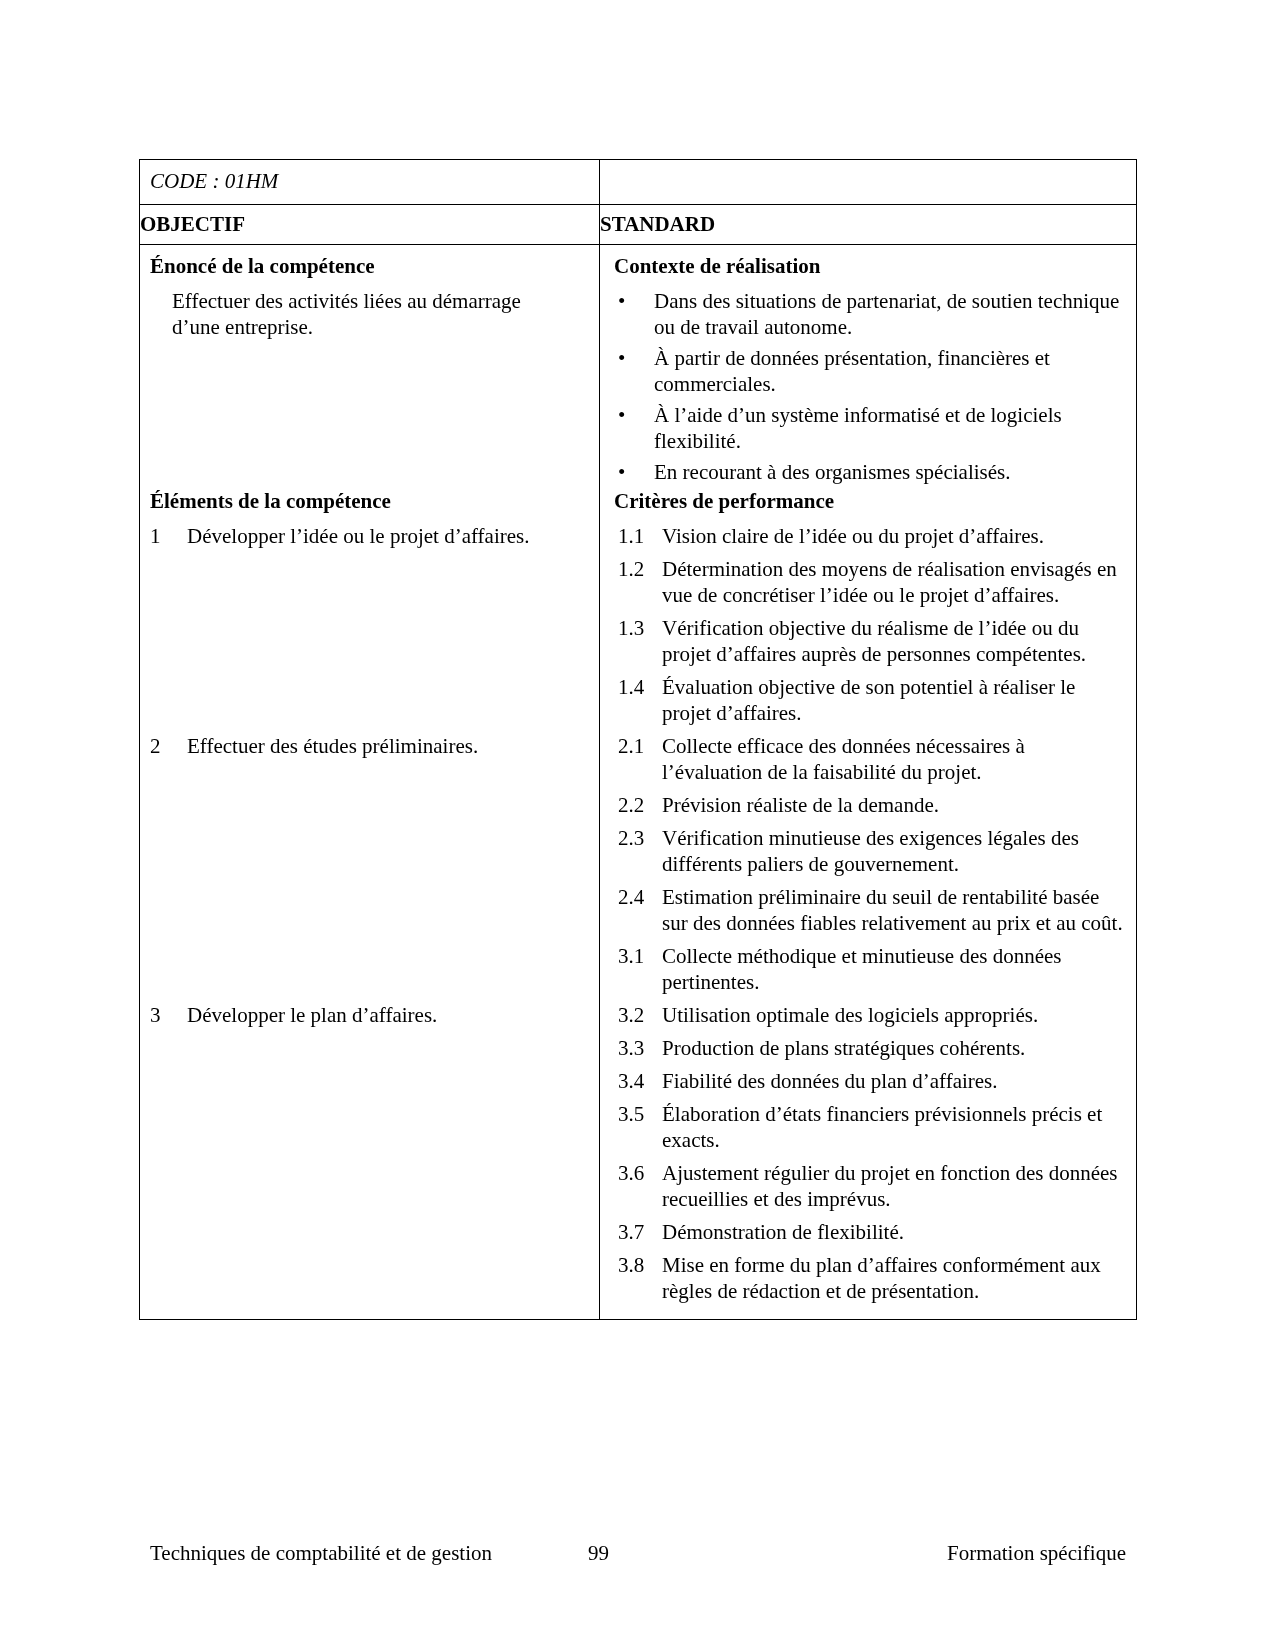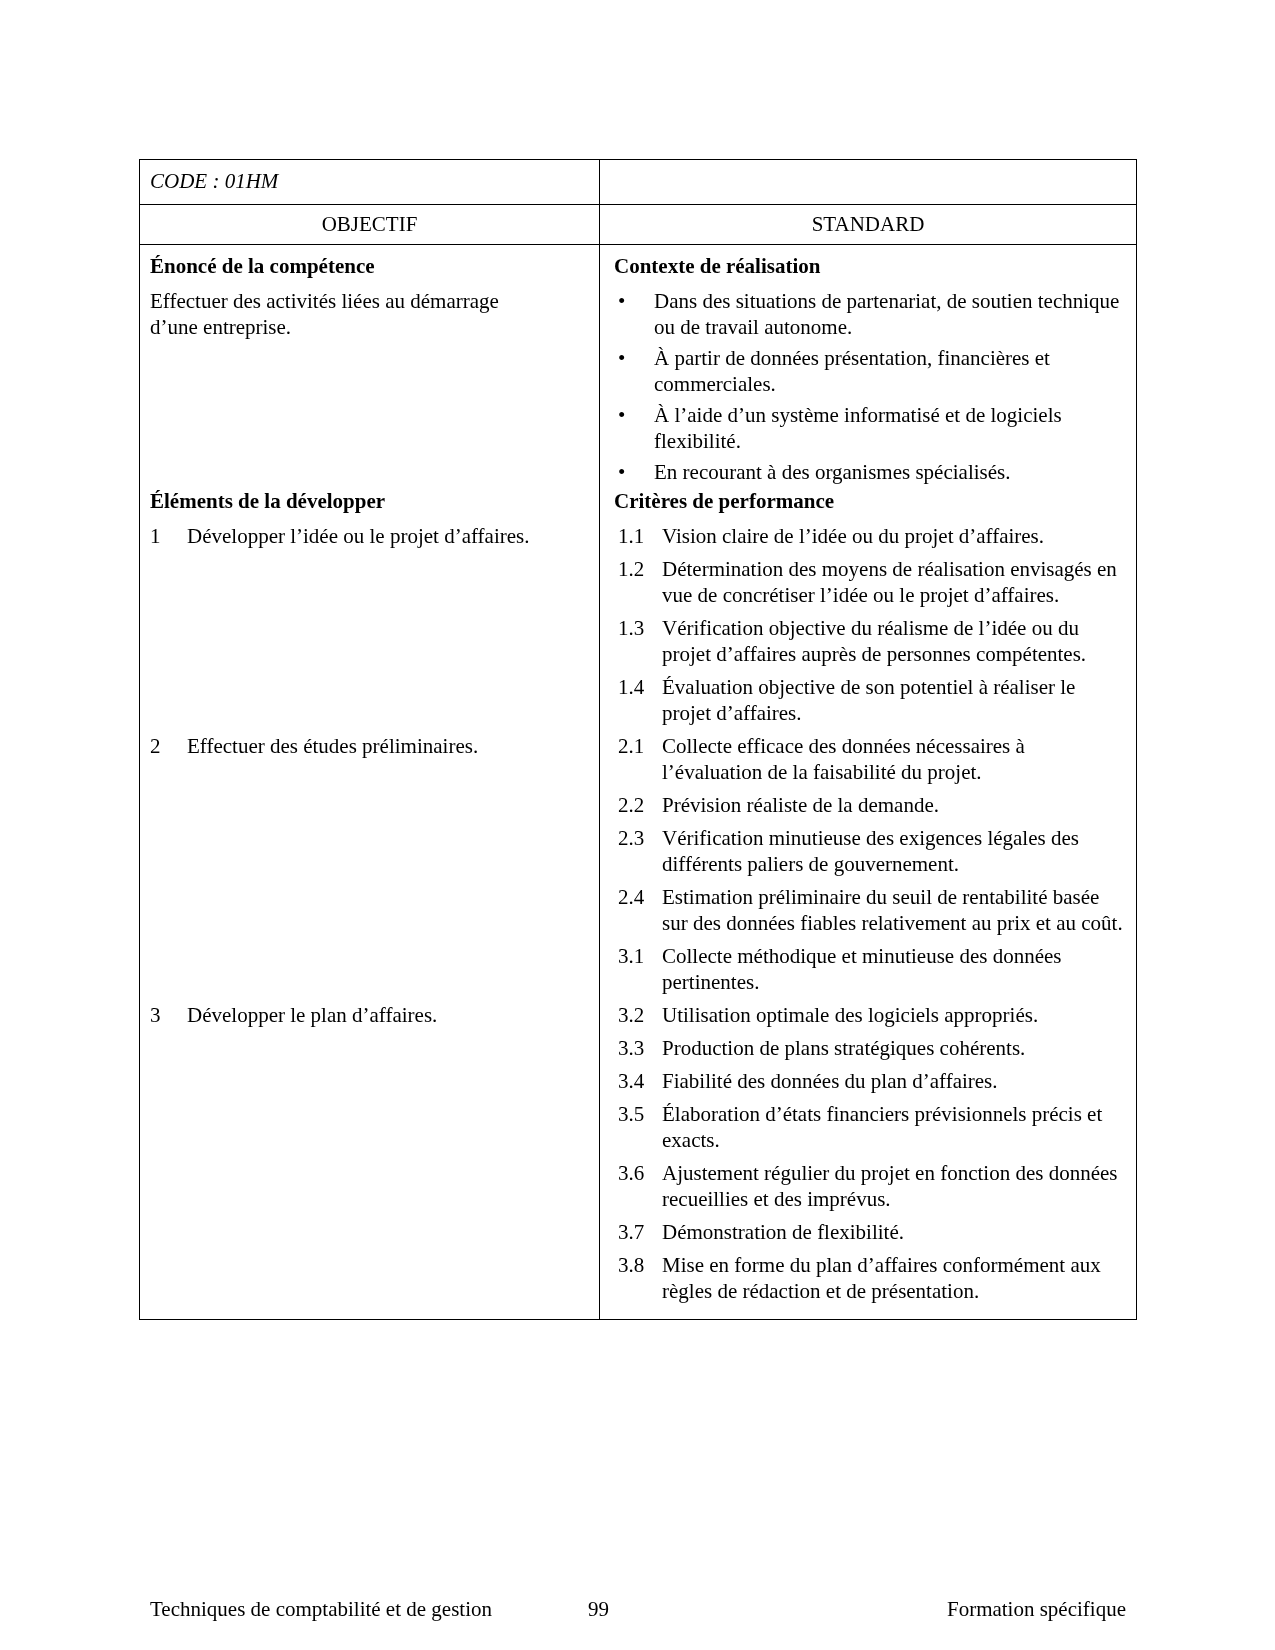--- a/index.html
+++ b/index.html
@@ -11,35 +11,35 @@
   .table {
     position: absolute; left: 139px; top: 159px; width: 998px;
     border: 1.5px solid #000; box-sizing: border-box;
   }
   .row { display: flex; }
   .cell-left { width: 460px; box-sizing: border-box; border-right: 1.5px solid #000; }
   .cell-right { flex: 1; box-sizing: border-box; }
   .row-code { height: 44px; border-bottom: 1.5px solid #000; font-style: italic; }
   .row-code .cell-left { padding: 8px 10px; }
   .row-head { height: 39px; border-bottom: 1.5px solid #000; }
-  .row-head .cell-left, .row-head .cell-right { text-align: center; padding-top: 6px; }
+  .row-head .cell-left, .row-head .cell-right { padding-top: 6px; font-weight: bold; }
   .body-row .cell-left { padding: 8px 3px 10px 10px; position: relative; }
   .body-row .cell-right { padding: 8px 10px 8px 14px; }
   .section-title { font-weight: bold; margin-bottom: 9px; }
-  .enonce { margin-bottom: 0; }
+  .enonce { margin-bottom: 0; margin-left: 22px; }
   .bullets { margin: 0; padding: 0; list-style: none; }
   .bullets li { display: flex; margin-bottom: 5px; }
   .bullets .dot { width: 40px; flex: none; padding-left: 4px; box-sizing: border-box; }
   .crit { display: flex; margin-bottom: 7px; }
   .crit .num { width: 48px; flex: none; padding-left: 4px; box-sizing: border-box; }
   .crit .txt { flex: 1; }
   .elem { display: flex; position: absolute; left: 10px; right: 10px; }
   .elem .num { width: 37px; flex: none; }
   .footer {
-    position: absolute; top: 1596px; left: 150px; width: 976px; height: 30px;
+    position: absolute; top: 1540px; left: 150px; width: 976px; height: 30px;
   }
   .footer span { position: absolute; top: 0; }
   .f-left { left: 0; }
   .f-mid { left: 438px; }
   .f-right { right: 0; text-align: right; }
 </style>
 </head>
 <body>
 
 <div class="table">
@@ -48,21 +48,21 @@
     <div class="cell-right"></div>
   </div>
   <div class="row row-head">
     <div class="cell-left">OBJECTIF</div>
     <div class="cell-right">STANDARD</div>
   </div>
   <div class="row body-row">
     <div class="cell-left" id="left-col">
       <div class="section-title">Énoncé de la compétence</div>
       <div class="enonce" style="width:380px;">Effectuer des activités liées au démarrage d’une entreprise.</div>
-      <div class="section-title" id="elements-title" style="position: absolute; left: 10px; top: 243px;">Éléments de la développer</div>
+      <div class="section-title" id="elements-title" style="position: absolute; left: 10px; top: 243px;">Éléments de la compétence</div>
       <div id="elements-container">
           <div class="elem" style="top: 278px;">
             <span class="num">1</span>
             <span class="txt">Développer l’idée ou le projet d’affaires.</span>
           </div>
           <div class="elem" style="top: 488px;">
             <span class="num">2</span>
             <span class="txt">Effectuer des études préliminaires.</span>
           </div>
           <div class="elem" style="top: 757px;">

